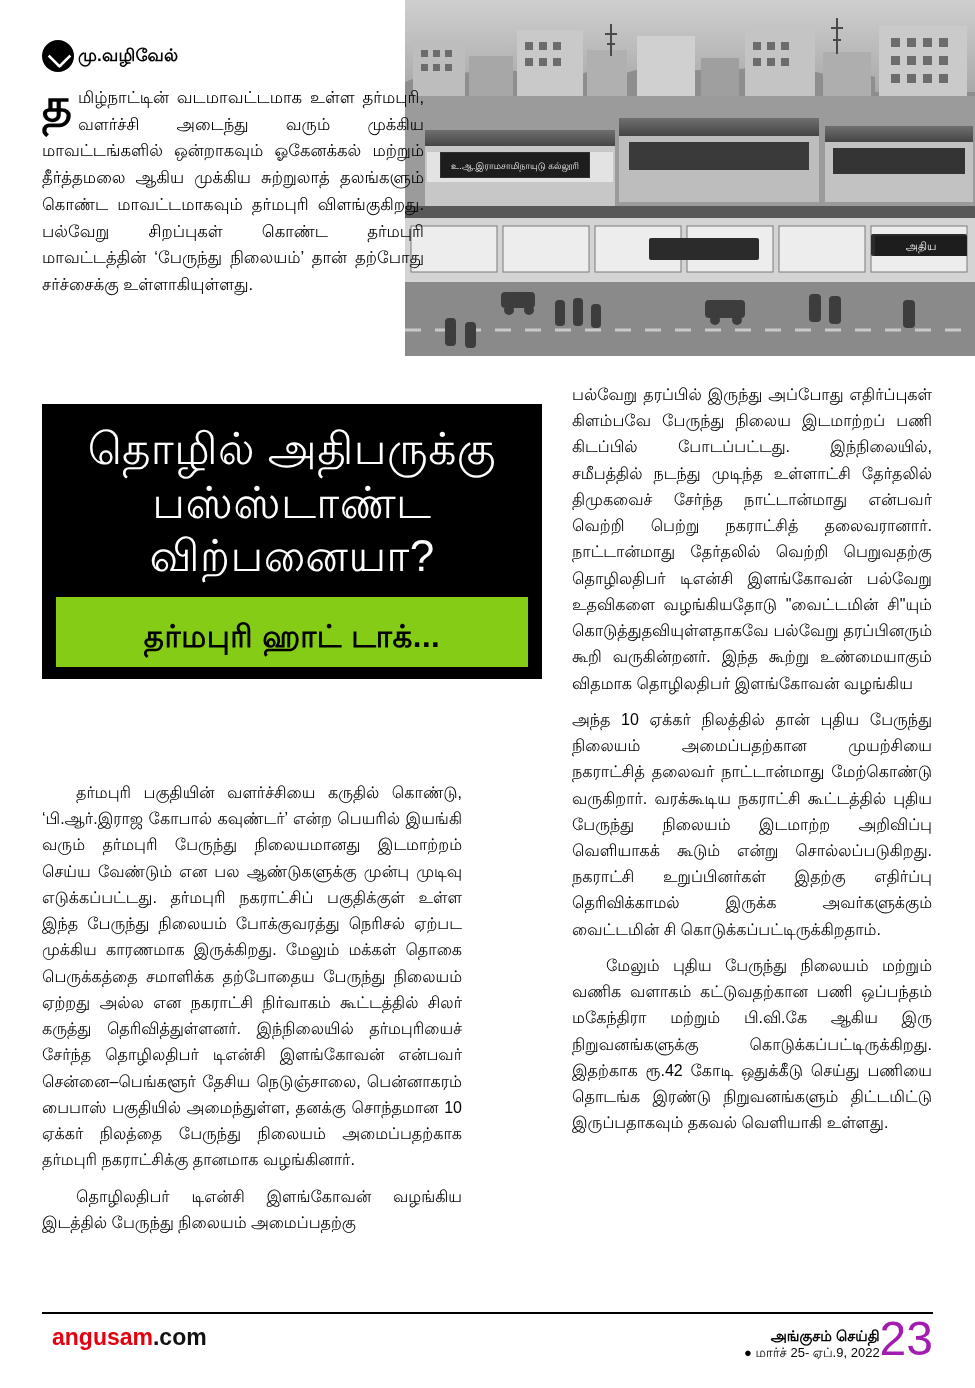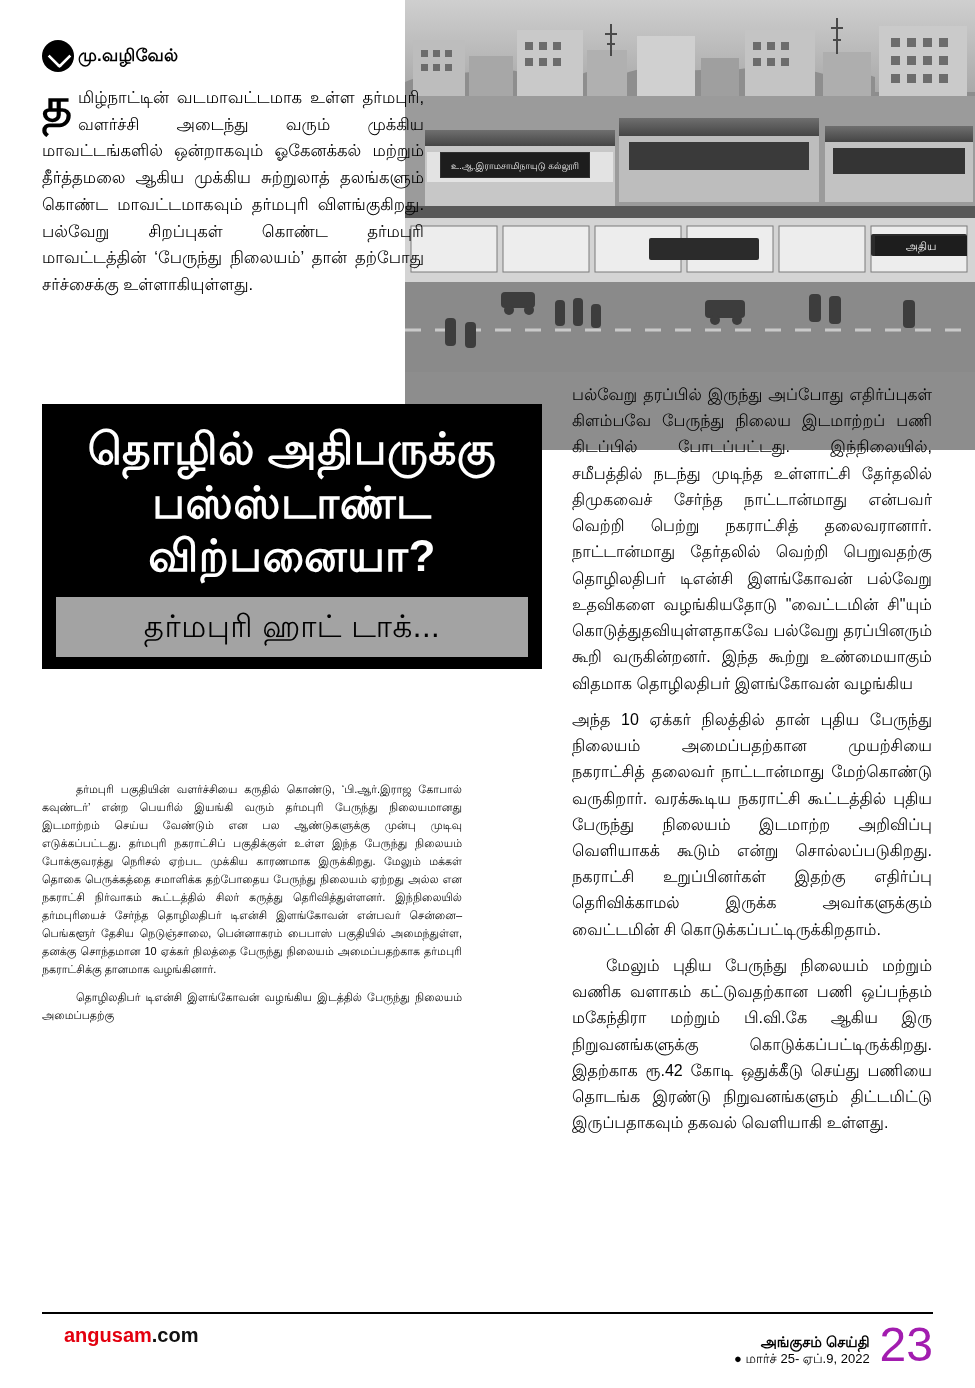--- a/index.html
+++ b/index.html
@@ -78,43 +78,43 @@
     position: absolute;
     left: 42px;
     top: 404px;
     width: 500px;
     background: #000;
     color: #fff;
     padding: 18px 14px 12px 14px;
   }
   .headline-block .hl {
     font-size: 44px;
-    font-weight: bold;
+    font-weight: normal;
     line-height: 1.22;
     text-align: center;
     letter-spacing: .5px;
   }
   .subhead {
     margin-top: 14px;
-    background: #a3a3a3;
+    background: #84cc16;
     color: #000;
     font-size: 31px;
-    font-weight: normal;
+    font-weight: bold;
     text-align: center;
-    padding: 12px 8px 8px 8px;
+    padding: 22px 8px 8px 8px;
     letter-spacing: .5px;
   }
 
   
   .col-left-body {
     position: absolute;
     left: 42px;
     top: 780px;
     width: 420px;
-    font-size: 11px;
+    font-size: 16px;
     line-height: 1.64;
     text-align: justify;
   }
   .col-right-body {
     position: absolute;
     left: 572px;
     top: 382px;
     width: 360px;
     font-size: 16px;
     line-height: 1.64;
@@ -122,56 +122,55 @@
   }
   .col-left-body p, .col-right-body p { margin: 0 0 10px 0; }
   .col-left-body p.indent, .col-right-body p.indent { text-indent: 34px; }
 
   
   .photo {
     position: absolute;
     left: 405px;
     top: 0;
     width: 570px;
-    height: 450px;
+    height: 356px;
     overflow: hidden;
     background: #8d8d8d;
   }
   .photo svg { display: block; }
 
   
   .footer {
     position: absolute;
     left: 0; right: 0;
     bottom: 28px;
     height: 48px;
   }
   .footer-rule {
     position: absolute;
     left: 42px; right: 42px;
     top: 0;
     border-top: 2px solid #000;
   }
   .site {
     position: absolute;
-    left: 64px;
+    left: 52px;
     top: 12px;
-    font-size: 20px;
+    font-size: 23px;
     font-weight: bold;
   }
   .site .red { color: #e3000f; }
   .site .blk { color: #111; }
 
   .footer-right {
     position: absolute;
     right: 42px;
-    top: 10px;
+    top: 4px;
     display: flex;
     align-items: flex-end;
-    gap: 10px;
   }
   .footer-meta {
     text-align: right;
     line-height: 1.25;
   }
   .footer-meta .mag {
     font-size: 14.5px;
     font-weight: bold;
   }
   .footer-meta .date {

